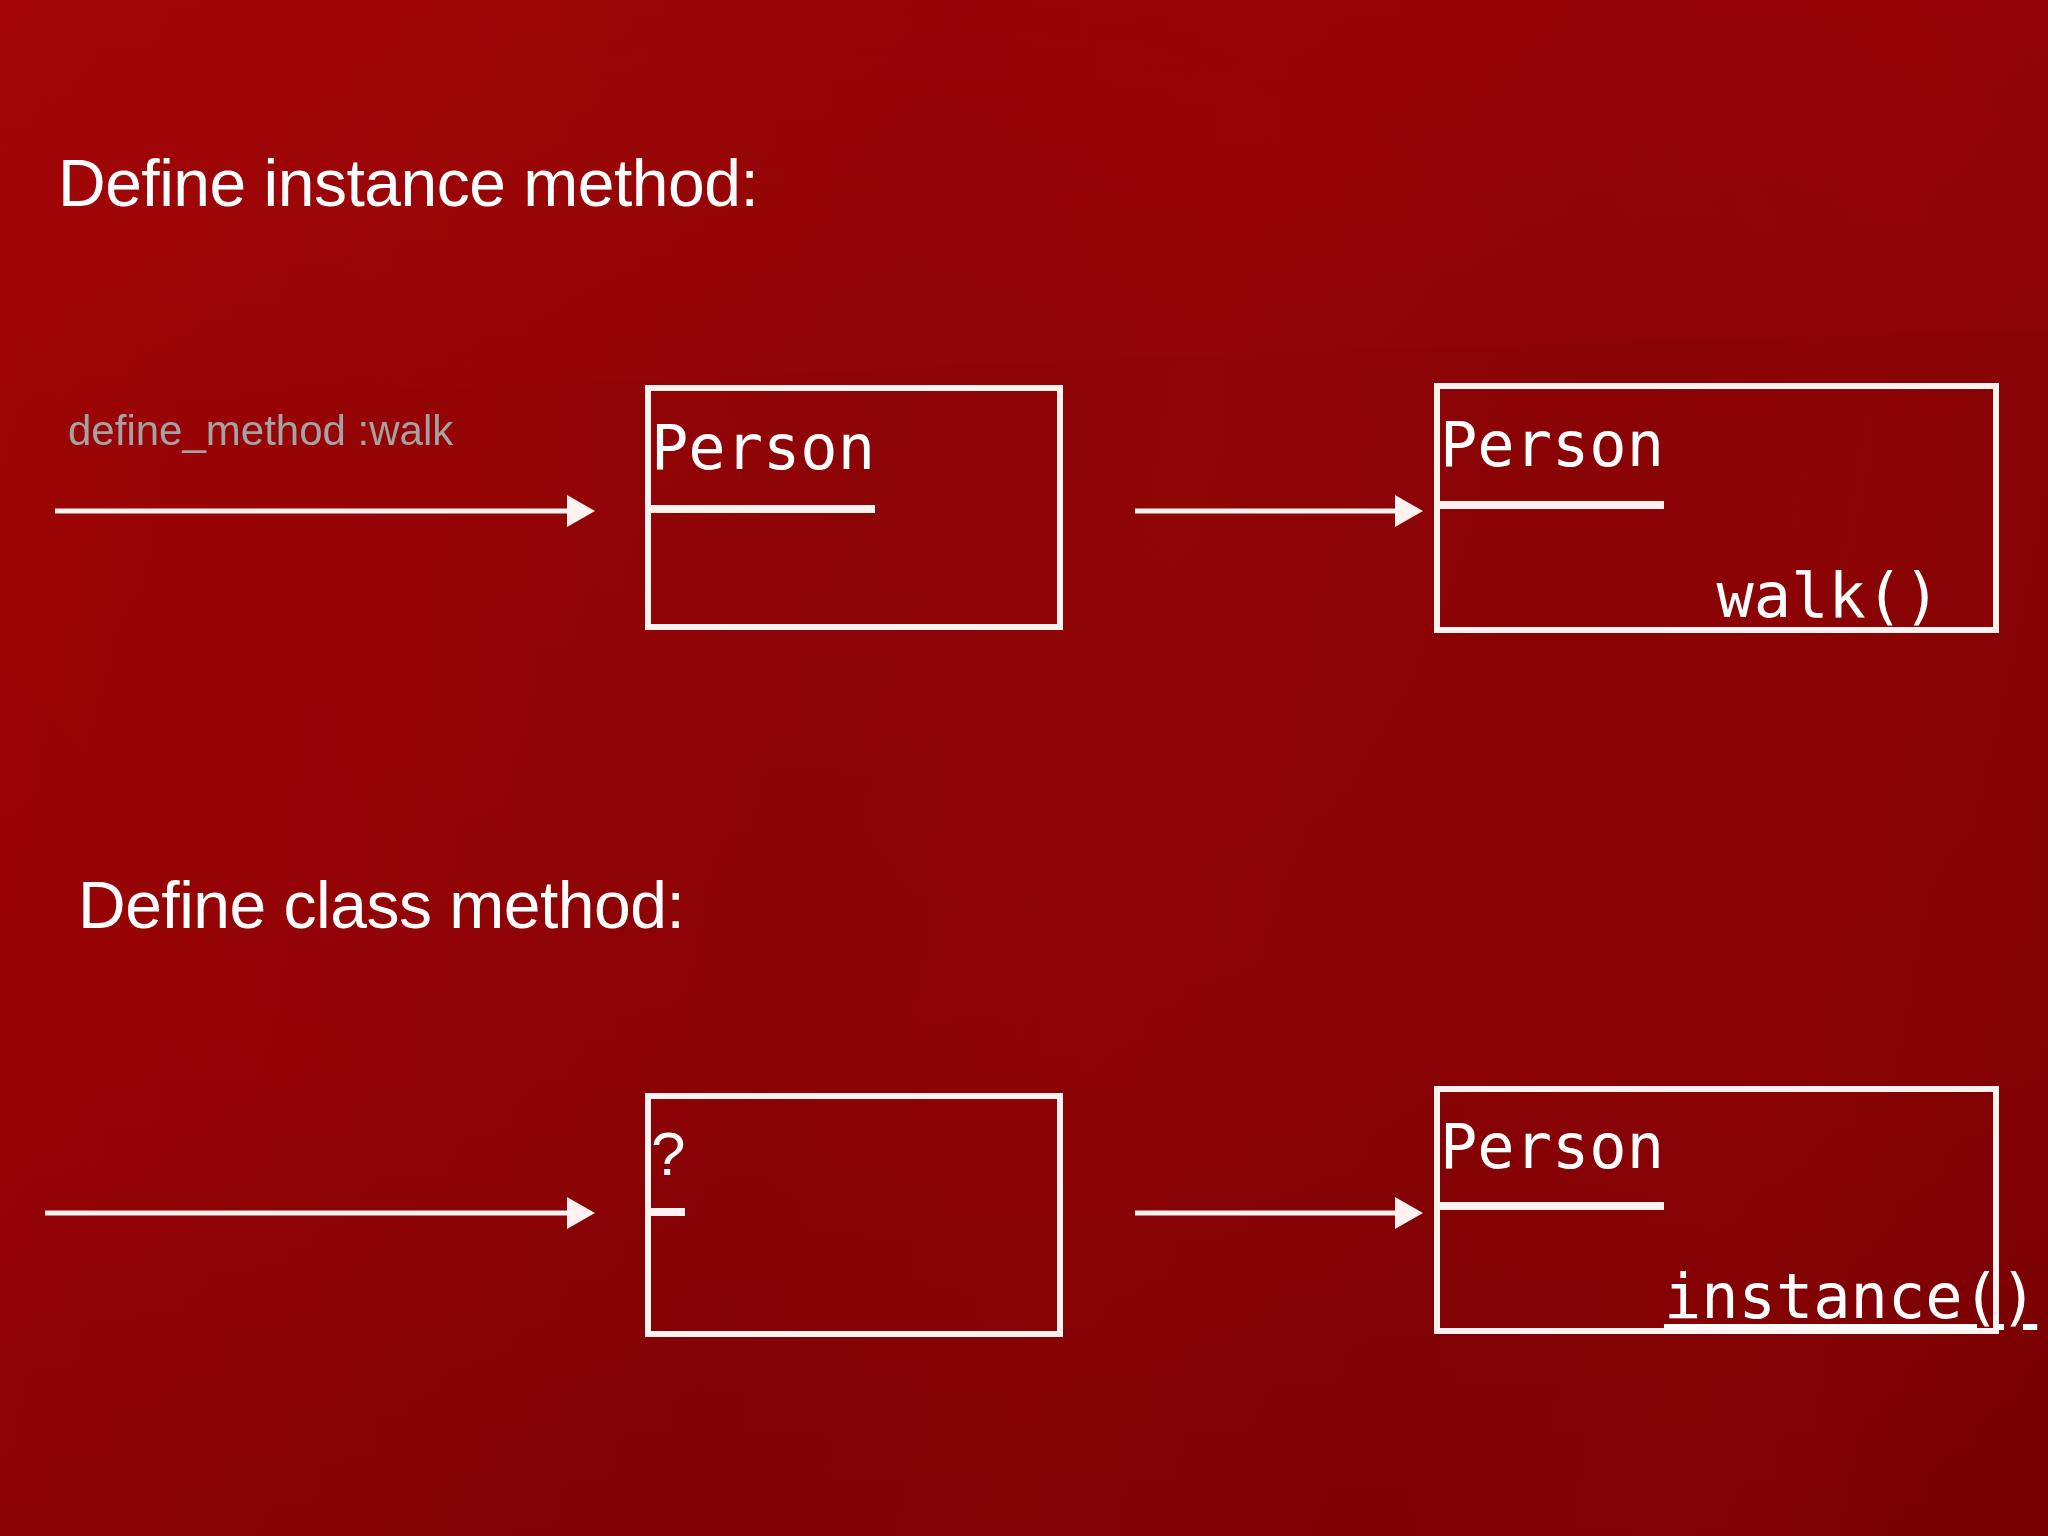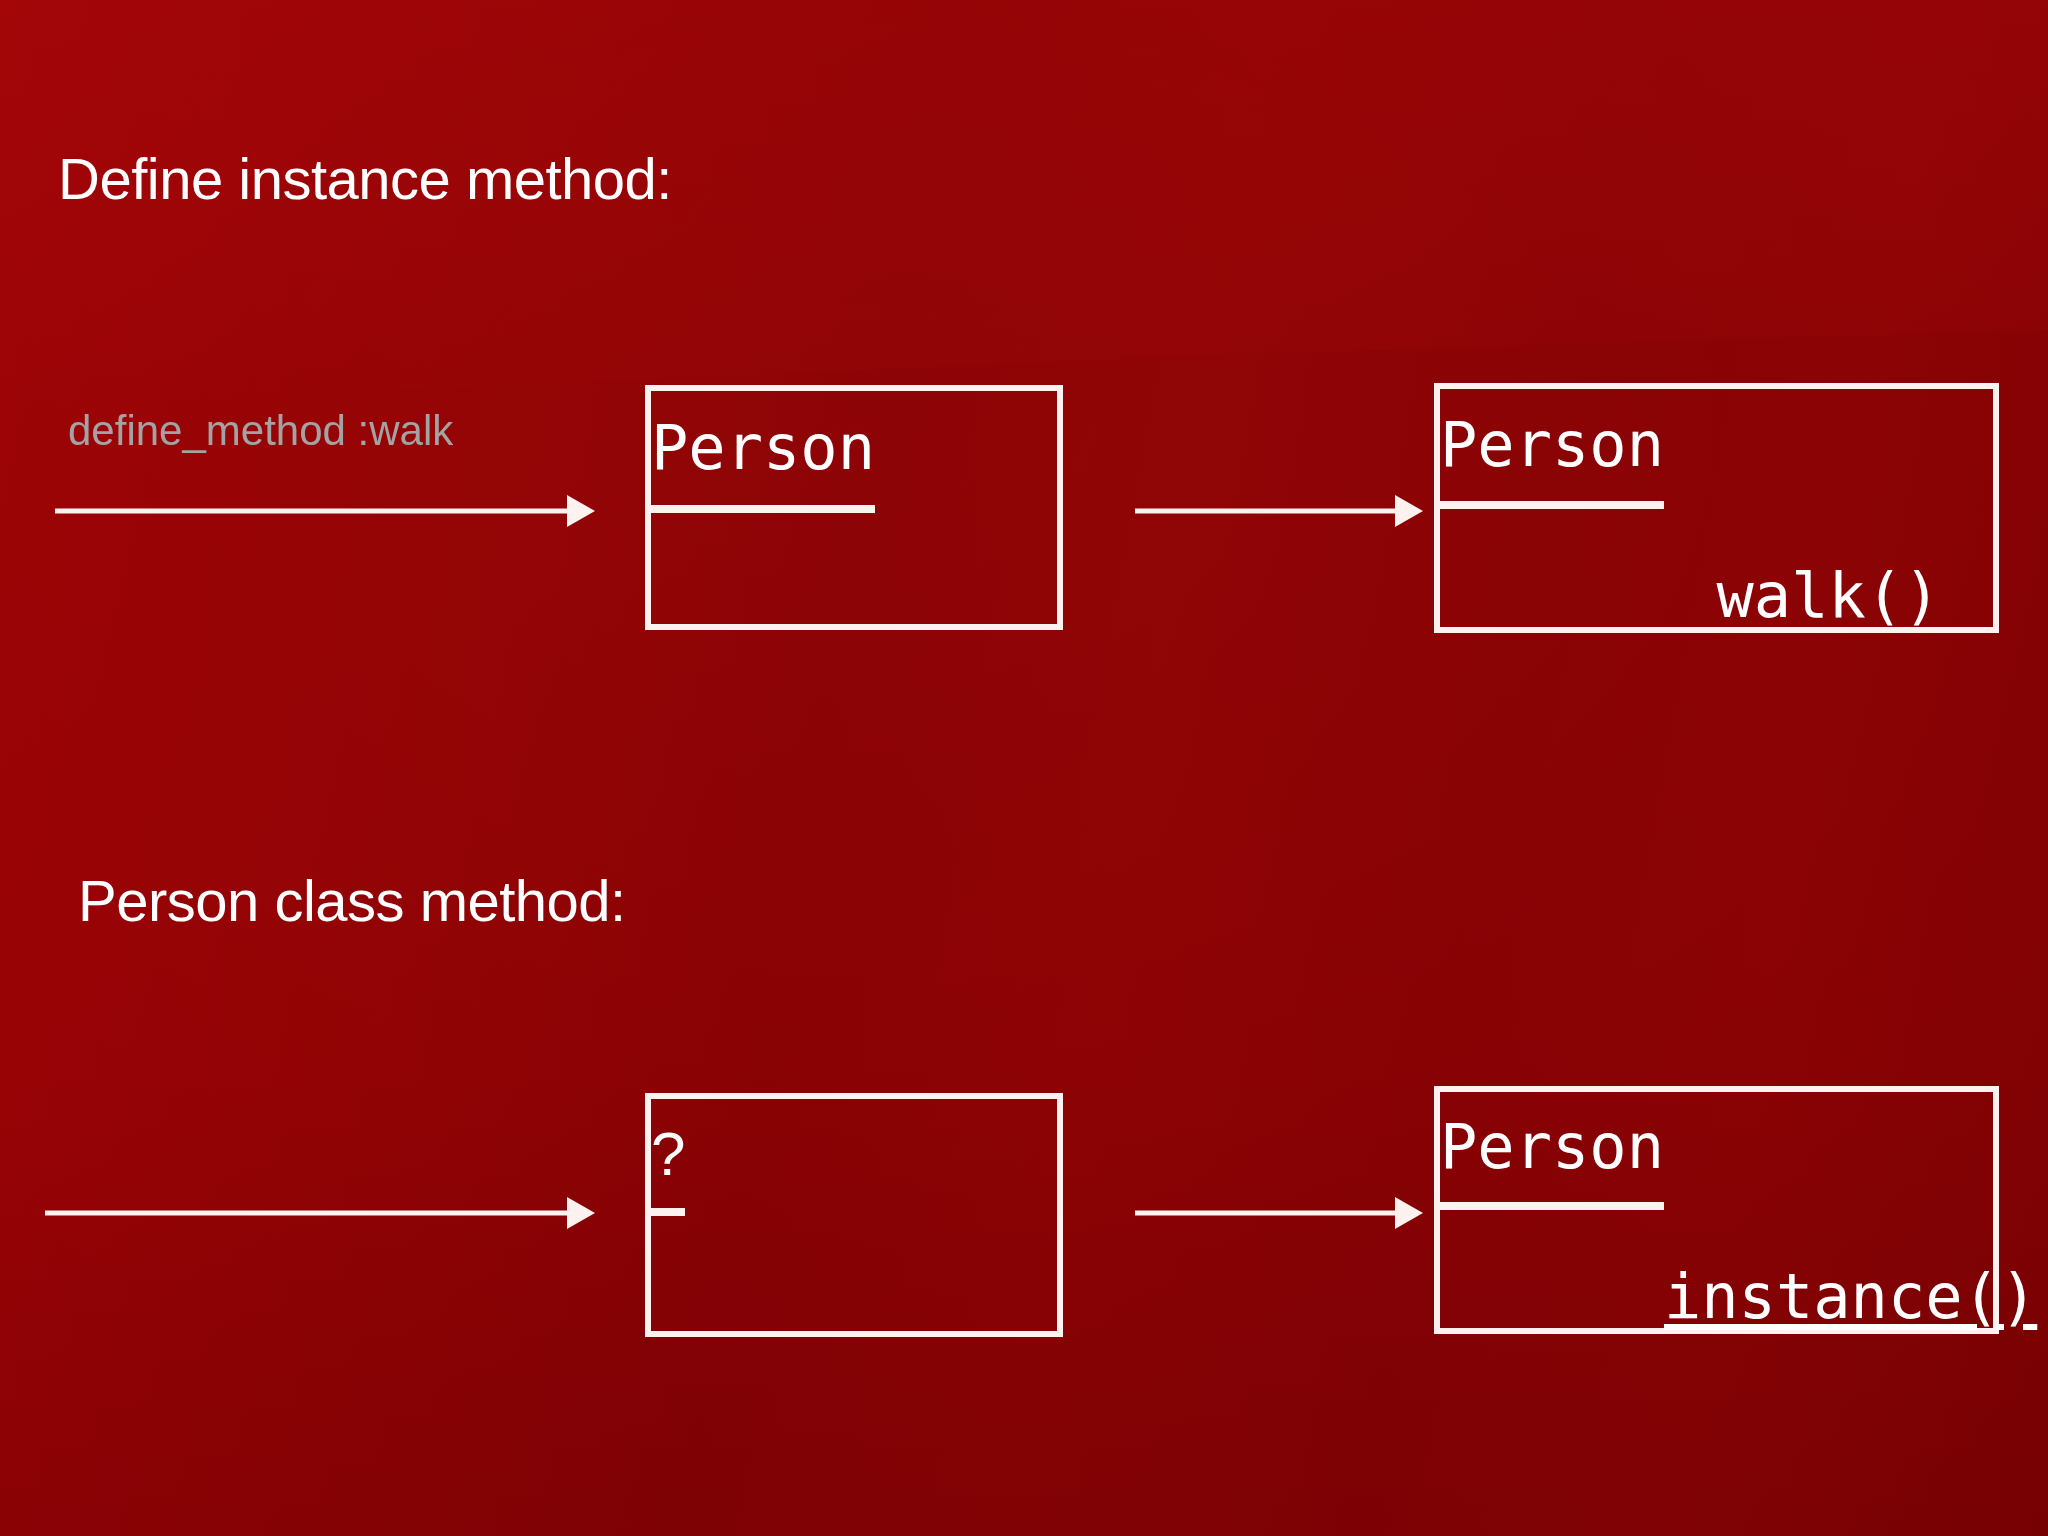--- a/index.html
+++ b/index.html
@@ -50,21 +50,21 @@
     position: absolute;
     left: 0; right: 0; bottom: 0;
     height: 480px;
     background: linear-gradient(180deg, rgba(0,0,0,0) 0%, rgba(0,0,0,0.07) 100%);
   }
 
   
   .title {
     position: absolute;
     color: #ffffff;
-    font-size: 58px;
+    font-size: 66px;
     font-weight: 400;
     letter-spacing: -0.5px;
     white-space: nowrap;
     line-height: 1;
   }
   #title-1 { left: 58px;  top: 150px; }
   #title-2 { left: 78px;  top: 872px; }
 
   
   .edge-label {
@@ -198,21 +198,21 @@
 
   <div class="uml-box" id="box-2">
     <div class="uml-header">
       <span class="mono">Person</span>
     </div>
     <div class="uml-body">
       <span class="mono">walk()</span>
     </div>
   </div>
 
-  <div class="title" id="title-2">Person class method:</div>
+  <div class="title" id="title-2">Define class method:</div>
 
 
   <div class="arrow" id="arrow-3">
     <div class="shaft"></div>
     <div class="head"></div>
   </div>
 
   <div class="uml-box" id="box-3">
     <div class="uml-header">
       <span class="sans-q">?</span>

